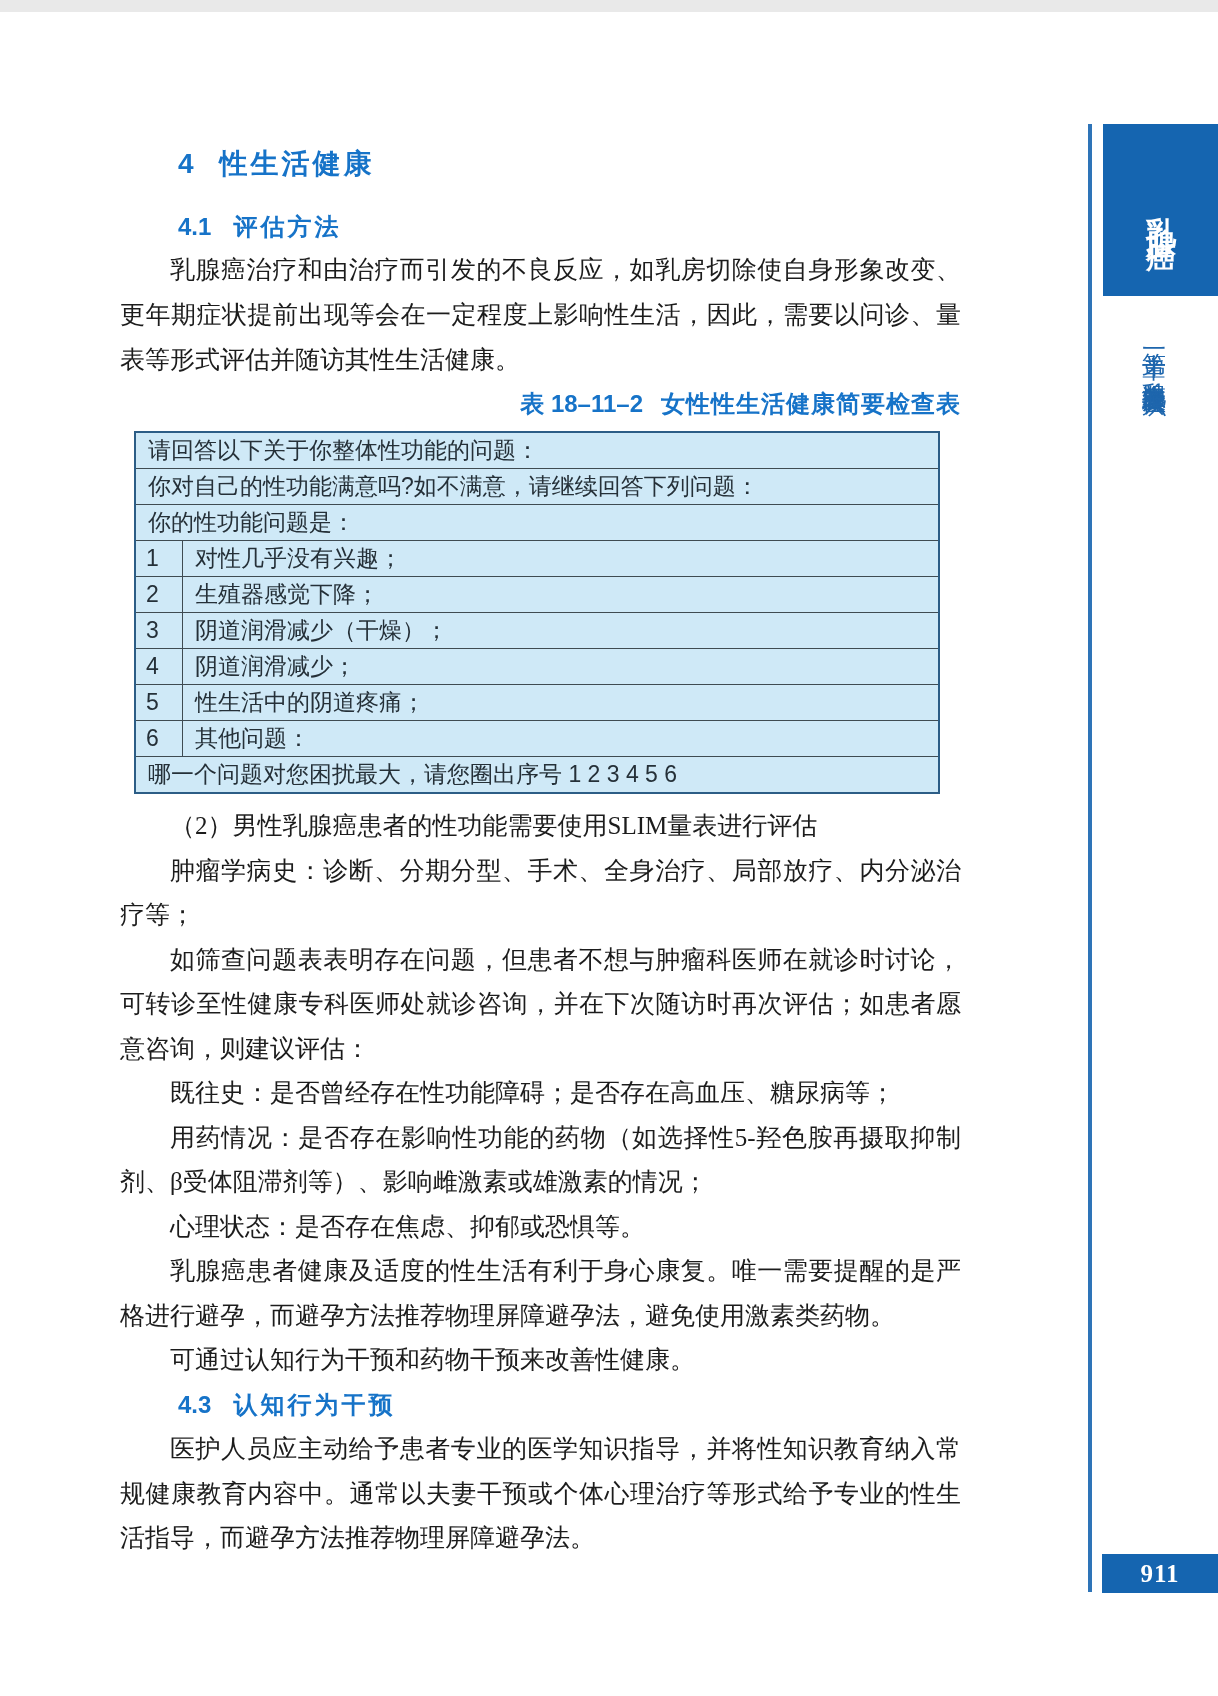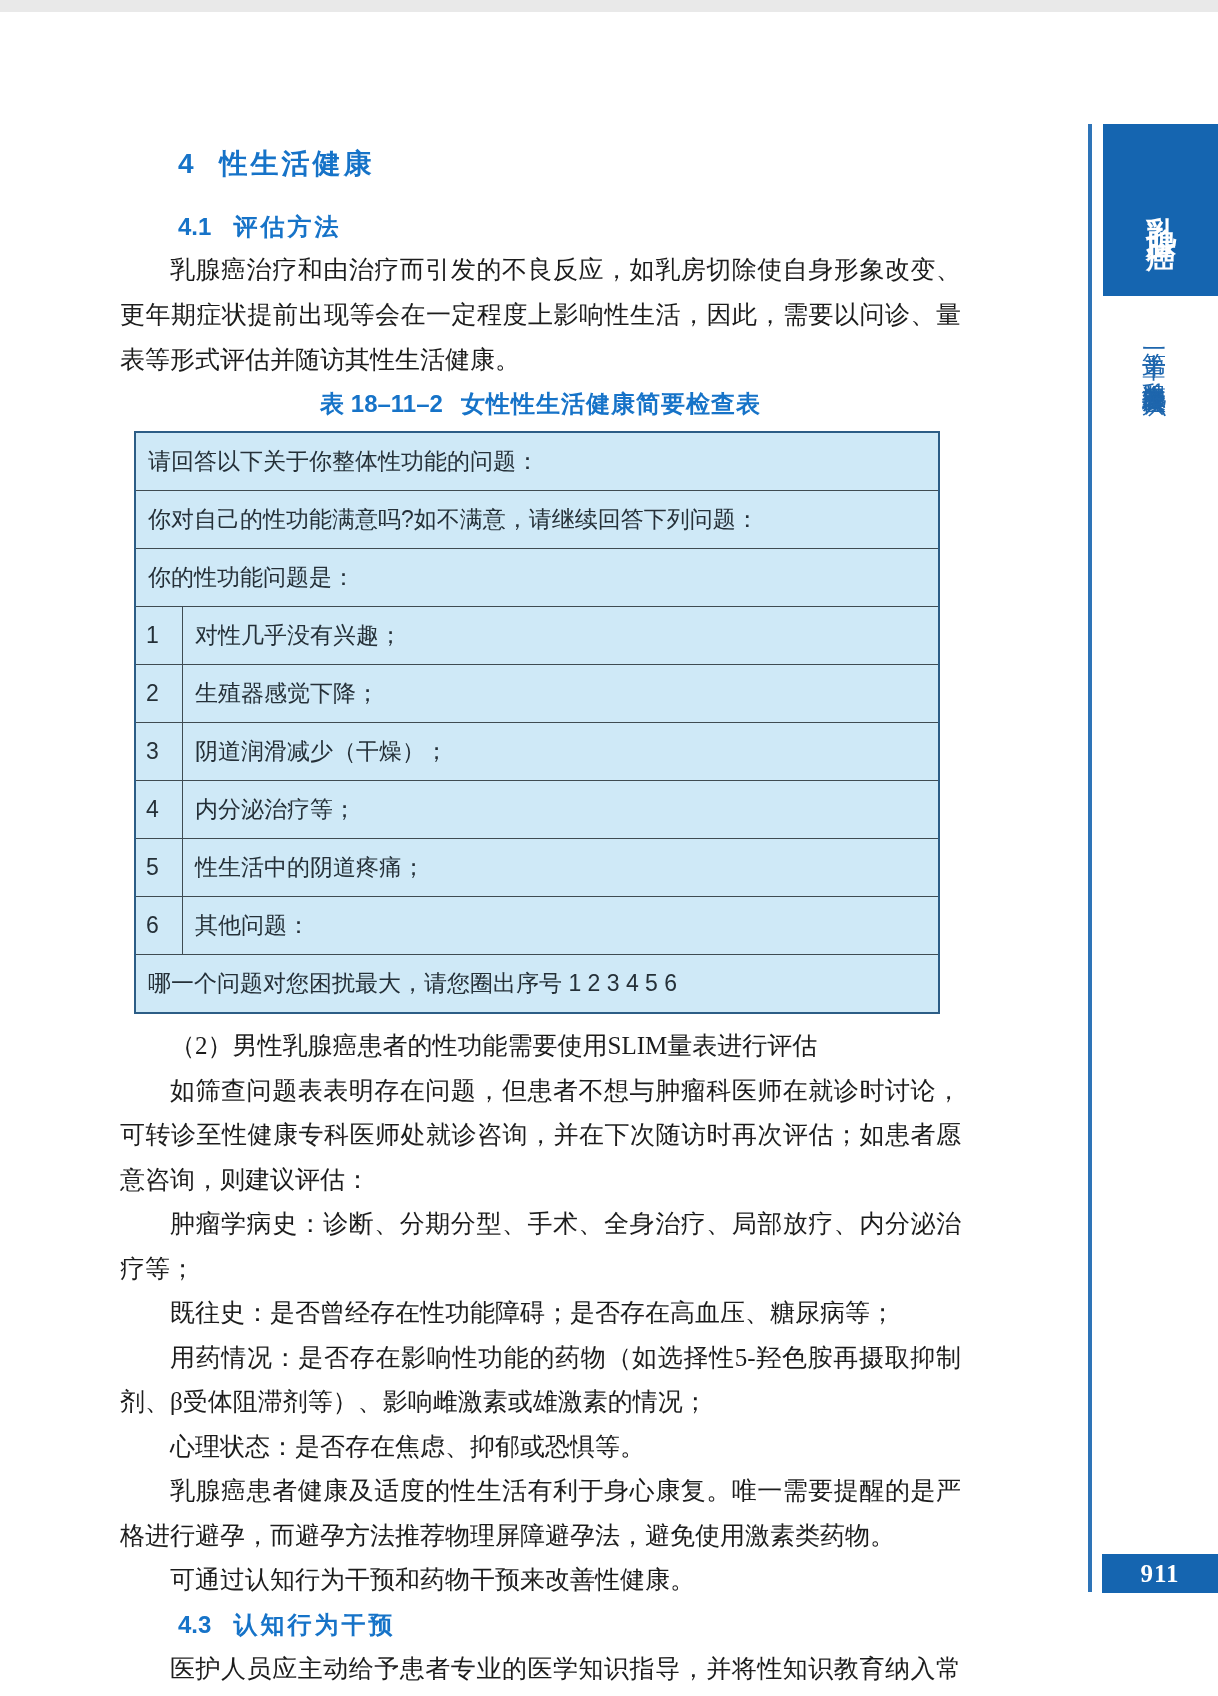--- a/index.html
+++ b/index.html
@@ -27,38 +27,38 @@
     color:#1673c8;letter-spacing:3px;
   }
   .sub-title .num{margin-right:22px;letter-spacing:0;}
   .para{
     margin:0;text-align:justify;
     font-size:25px;line-height:45px;
     text-indent:2em;
   }
   
   .tbl-caption{
-    margin:2px 0 0 0;text-align:center;
+    margin:2px 0 0 0;text-align:right;
     font-family:"Liberation Sans", sans-serif;
     font-weight:bold;font-size:24px;line-height:40px;
     color:#1673c8;letter-spacing:1px;
   }
   .tbl-caption .cap-no{margin-right:18px;letter-spacing:0;}
   
   table.checklist{
     margin:7px 0 0 14px;width:806px;
     border-collapse:collapse;
     border:2px solid #2c5d86;
     font-family:"Liberation Sans", sans-serif;
     font-size:23px;color:#253038;
   }
   table.checklist td{
     background:#cfe9f7;
     border:1px solid #3f4b52;
-    height:35px;padding:11px 12px;
+    height:35px;padding:0 12px;
     vertical-align:middle;
   }
   table.checklist td.num{width:36px;padding:0 0 0 10px;}
   
   .after{margin-top:10px;}
   .after .para{line-height:44.5px;}
   .after .sub-title{margin:0 0 0 58px;line-height:44.5px;}
   
   .side-rule{
     position:absolute;left:1088px;top:112px;
@@ -129,40 +129,40 @@
         <tr>
           <td class="num">2</td>
           <td>生殖器感觉下降；</td>
         </tr>
         <tr>
           <td class="num">3</td>
           <td>阴道润滑减少（干燥）；</td>
         </tr>
         <tr>
           <td class="num">4</td>
-          <td>内分泌治疗等；</td>
+          <td>阴道润滑减少；</td>
         </tr>
         <tr>
           <td class="num">5</td>
           <td>性生活中的阴道疼痛；</td>
         </tr>
         <tr>
           <td class="num">6</td>
           <td>其他问题：</td>
         </tr>
         <tr>
             <td colspan="2">哪一个问题对您困扰最大，请您圈出序号 1 2 3 4 5 6</td>
           </tr>
       </tbody>
     </table>
 
     <div class="after">
       <p class="para">（2）男性乳腺癌患者的性功能需要使用SLIM量表进行评估</p>
+      <p class="para">肿瘤学病史：诊断、分期分型、手术、全身治疗、局部放疗、内分泌治疗等；</p>
       <p class="para">如筛查问题表表明存在问题，但患者不想与肿瘤科医师在就诊时讨论，可转诊至性健康专科医师处就诊咨询，并在下次随访时再次评估；如患者愿意咨询，则建议评估：</p>
-      <p class="para">肿瘤学病史：诊断、分期分型、手术、全身治疗、局部放疗、内分泌治疗等；</p>
       <p class="para">既往史：是否曾经存在性功能障碍；是否存在高血压、糖尿病等；</p>
       <p class="para">用药情况：是否存在影响性功能的药物（如选择性5-羟色胺再摄取抑制剂、β受体阻滞剂等）、影响雌激素或雄激素的情况；</p>
       <p class="para">心理状态：是否存在焦虑、抑郁或恐惧等。</p>
 
 
       <p class="para">乳腺癌患者健康及适度的性生活有利于身心康复。唯一需要提醒的是严格进行避孕，而避孕方法推荐物理屏障避孕法，避免使用激素类药物。</p>
       <p class="para">可通过认知行为干预和药物干预来改善性健康。</p>
 
       <div class="sub-title">
         <span class="num">4.3</span><span>认知行为干预</span>

